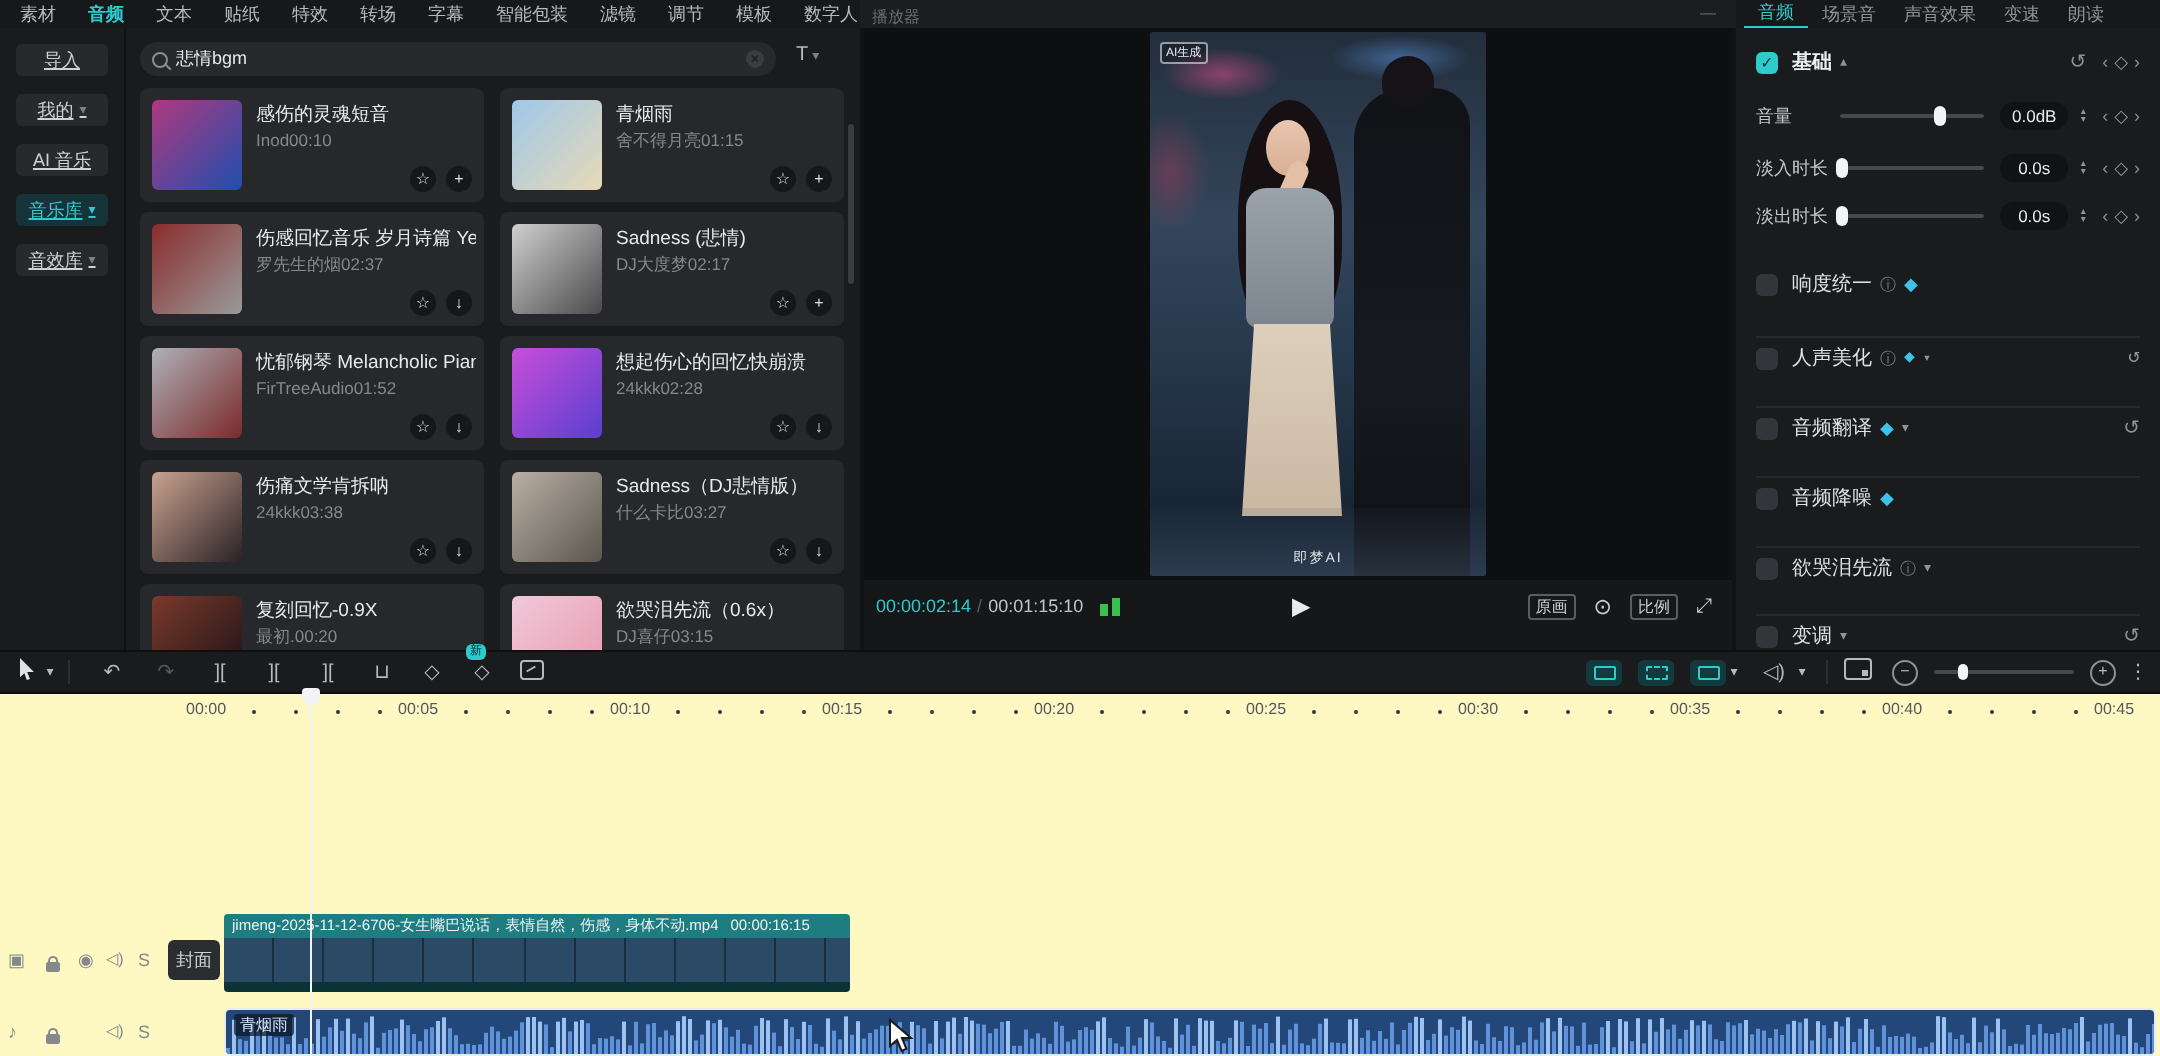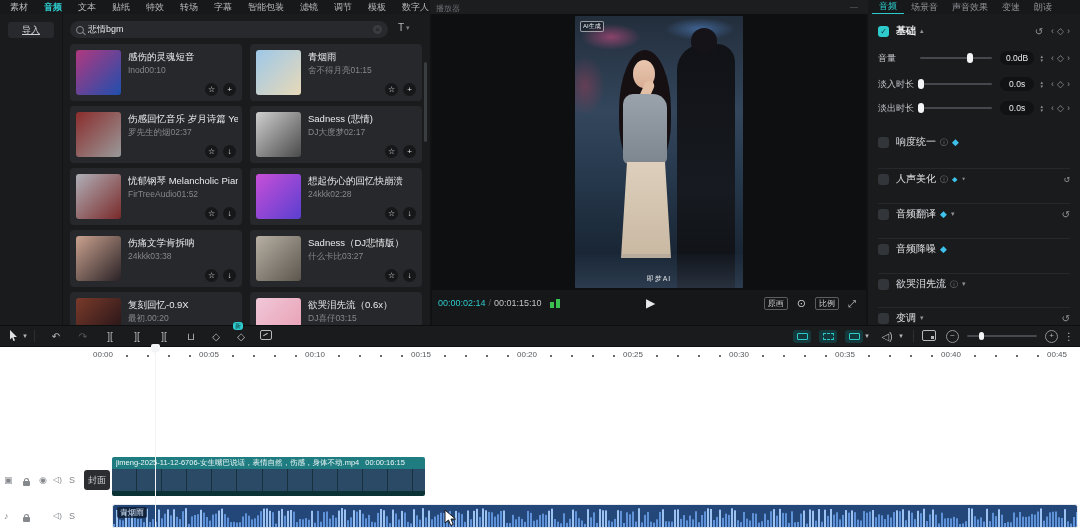--- a/index.html
+++ b/index.html
@@ -91,21 +91,21 @@
   .tealbtn.dotted i{border-style:dashed;}
   .badge{position:absolute;left:233px;top:-4px;background:#2ecbcd;color:#06282a;font-size:6px;line-height:8px;border-radius:3px;padding:0 2px;}
   .zslider{position:relative;width:70px;height:2px;background:#45484c;border-radius:1px;}
   .zslider .thumbk{top:-3px;width:5px;height:8px;}
   .circ{width:11px;height:11px;border-radius:50%;border:1px solid #8f9296;color:#b7babd;font-size:8px;line-height:10px;text-align:center;}
   .icon-pen{width:10px;height:8px;border:1px solid #b7babd;border-radius:2px;position:relative;}
   .icon-pen::after{content:"";position:absolute;left:2px;top:3px;width:5px;height:1px;background:#b7babd;transform:rotate(-30deg);}
   .icon-screen{width:12px;height:9px;border:1px solid #b7babd;border-radius:2px;position:relative;}
   .icon-screen::after{content:"";position:absolute;right:1px;bottom:1px;width:3px;height:3px;background:#b7babd;}
   
-  #tl{left:0;top:347px;width:1080px;height:181px;background:#ffffff;}
+  #tl{left:0;top:347px;width:1080px;height:181px;background:#fef9c3;}
   .tick-label{position:absolute;top:3px;font-size:8px;color:#55585c;white-space:nowrap;}
   .tick-dot{position:absolute;top:8px;width:2px;height:2px;border-radius:50%;background:#34373a;}
   #playhead{position:absolute;left:155px;top:-3px;width:1px;height:184px;background:#f2f4f6;z-index:30;}
   #ph-head{position:absolute;left:151px;top:-3px;width:9px;height:8px;background:#f2f4f6;border-radius:2px 2px 3px 3px;z-index:31;}
   #ph-head::after{content:"";position:absolute;left:2px;top:7px;border-left:2.5px solid transparent;border-right:2.5px solid transparent;border-top:3px solid #f2f4f6;}
   .thico{color:#85888c;font-size:9px;position:absolute;}
   .icon-lock{width:7px;height:5px;background:#85888c;border-radius:1px;position:relative;}
   .icon-lock::before{content:"";position:absolute;top:-3px;left:1px;width:3px;height:3px;border:1px solid #85888c;border-bottom:none;border-radius:3px 3px 0 0;}
   #coverbtn{position:absolute;left:84px;top:123px;width:26px;height:20px;background:#2b2d30;border-radius:3px;color:#cfd2d5;font-size:9px;display:flex;align-items:center;justify-content:center;}
   #vclip{position:absolute;left:112px;top:110px;width:313px;height:39px;border-radius:2px;overflow:hidden;}
@@ -155,20 +155,37 @@
         <span class="insp-tab">声音效果</span>
         <span class="insp-tab">变速</span>
         <span class="insp-tab">朗读</span>
       </div>
   </div>
 
   <div id="lib" class="abs">
     <div class="abs" style="left:0;top:8px;width:62px;">
       <div class="side-btn">
           <span>导入</span>
+        </div>
+      <div id="lib-nav">
+          <div class="side-btn">
+            <span>我的</span>
+            <span class="chev">▾</span>
+          </div>
+          <div class="side-btn">
+            <span>AI 音乐</span>
+          </div>
+          <div class="side-btn active">
+            <span>音乐库</span>
+            <span class="chev">▾</span>
+          </div>
+          <div class="side-btn">
+            <span>音效库</span>
+            <span class="chev">▾</span>
+          </div>
         </div>
     </div>
     <div class="abs" style="left:62px;top:0;width:1px;height:311px;background:#121314;"></div>
     <div id="searchbar" class="abs">
       <span class="icon-search"></span>
       <input value="悲情bgm" style="">
       <span class="clearbtn">×</span>
     </div>
     <div class="filter">
       <span>T</span>

